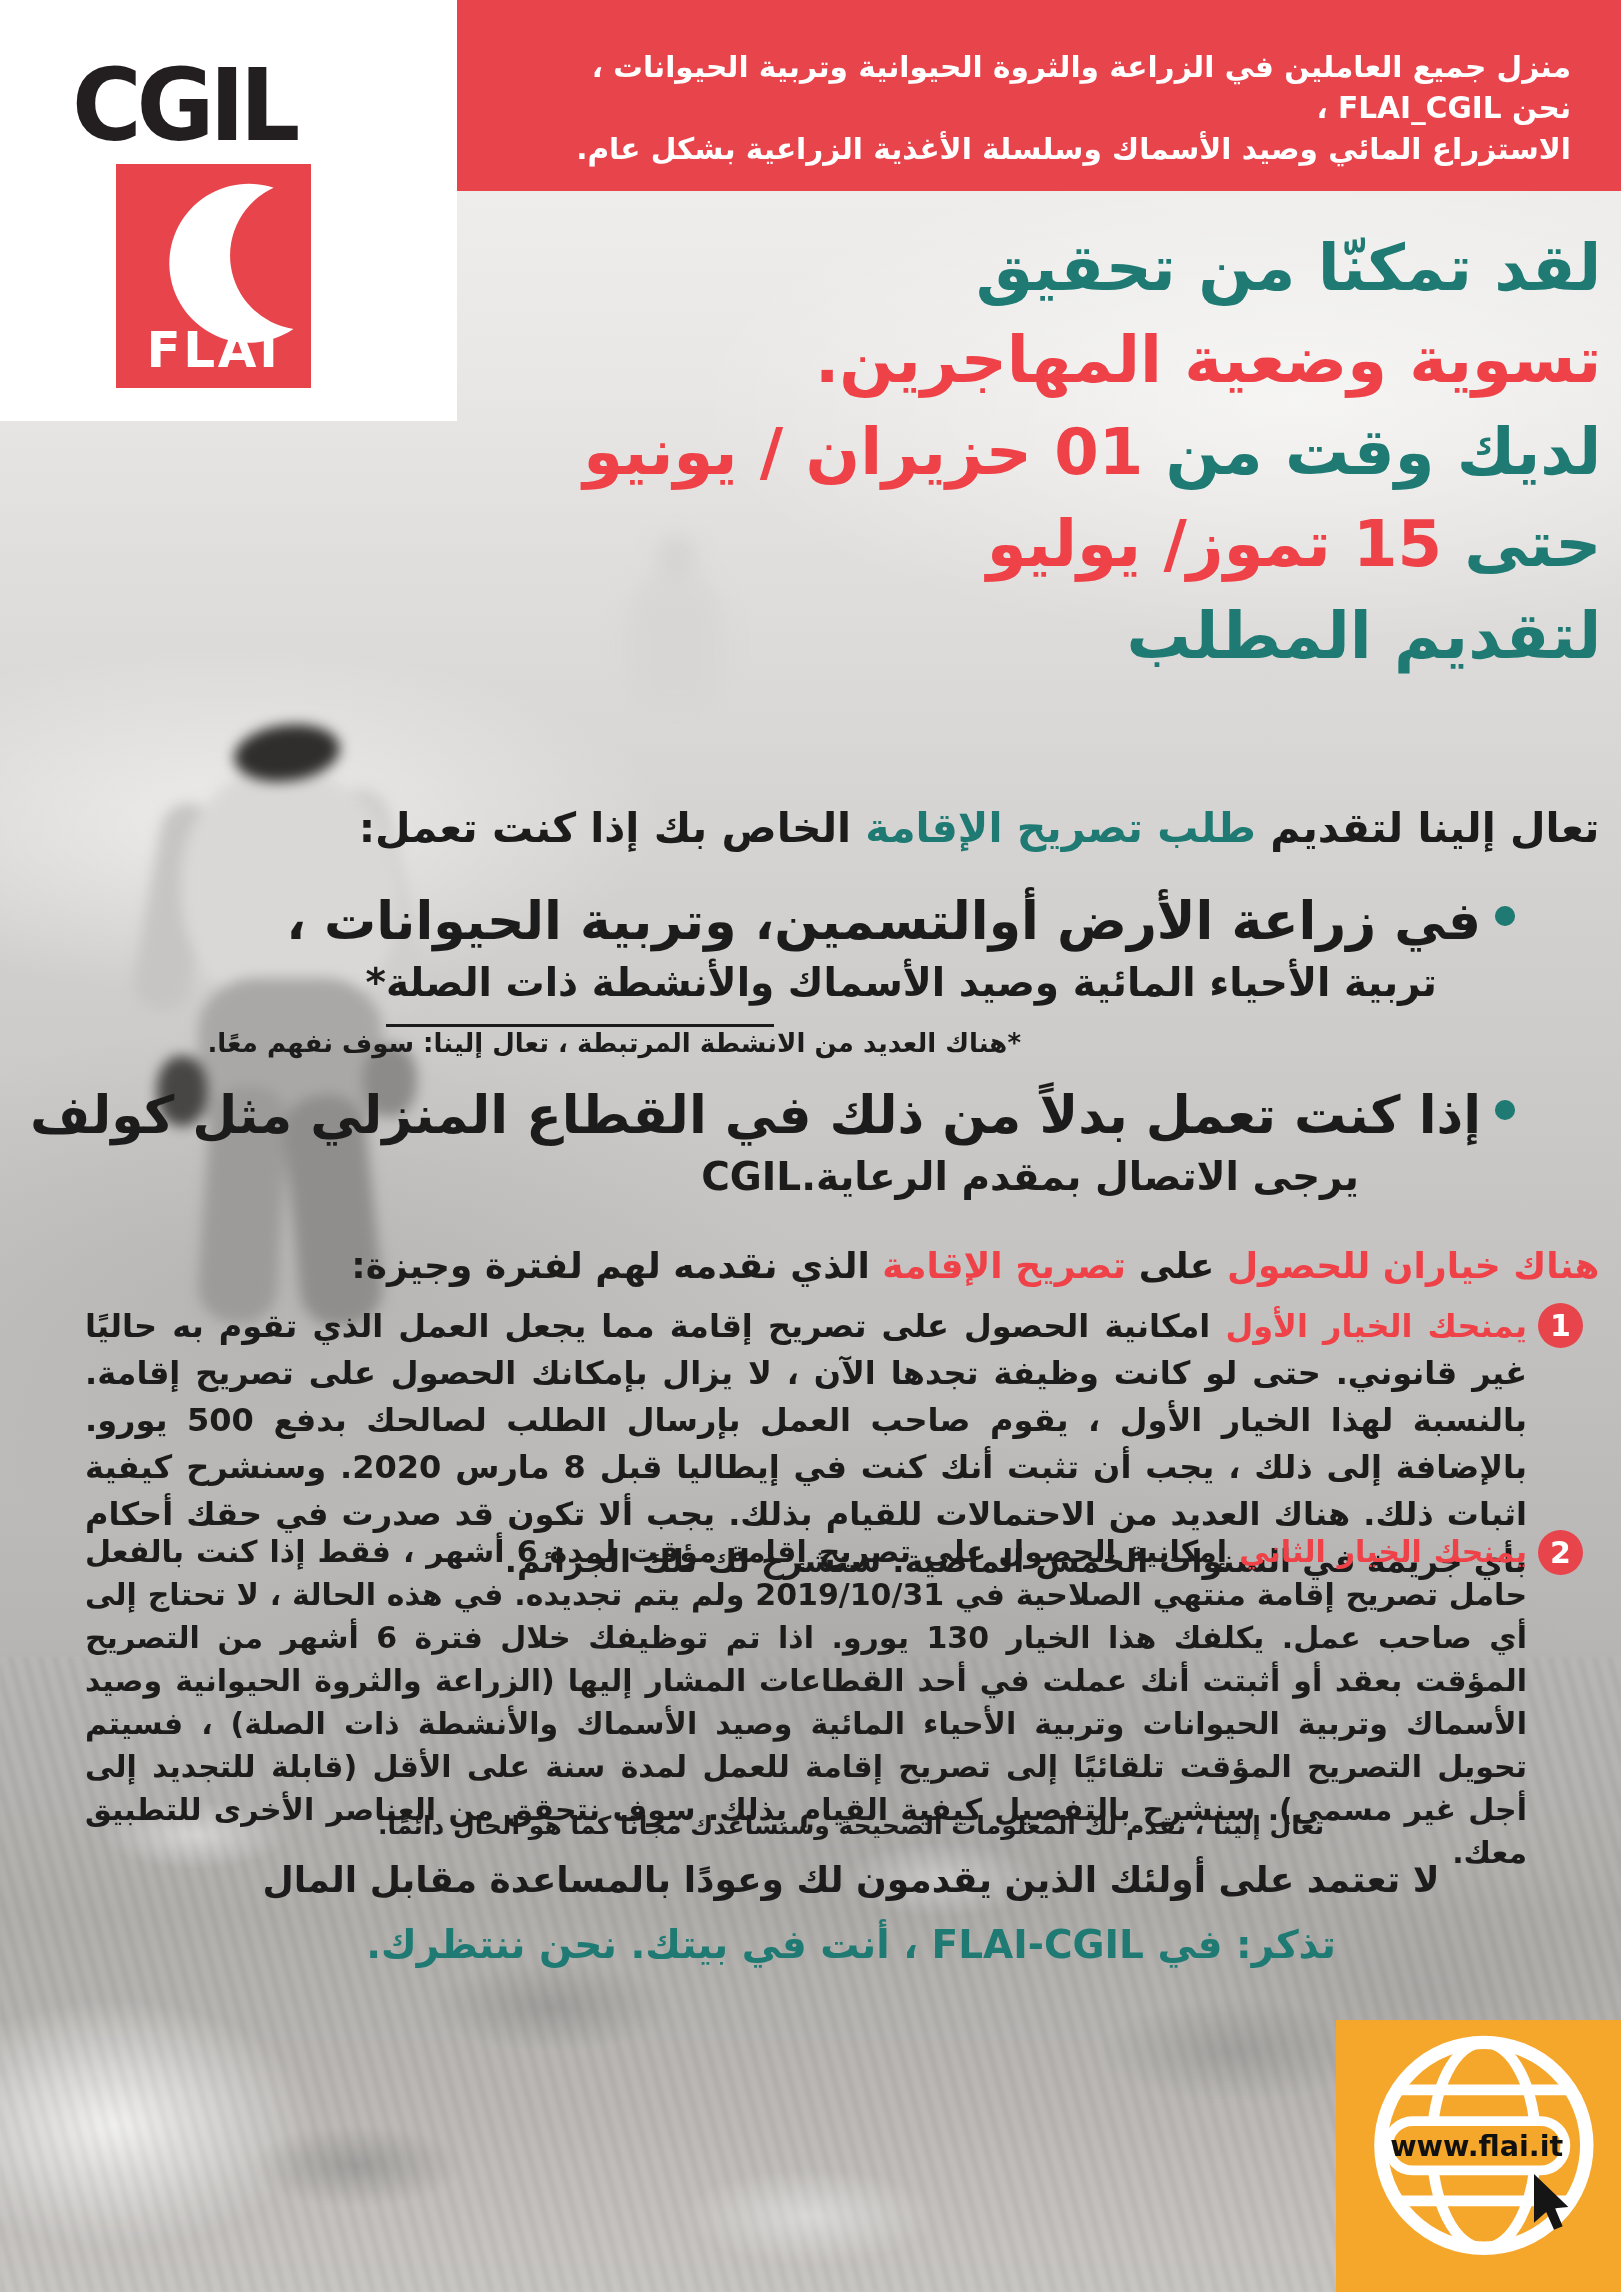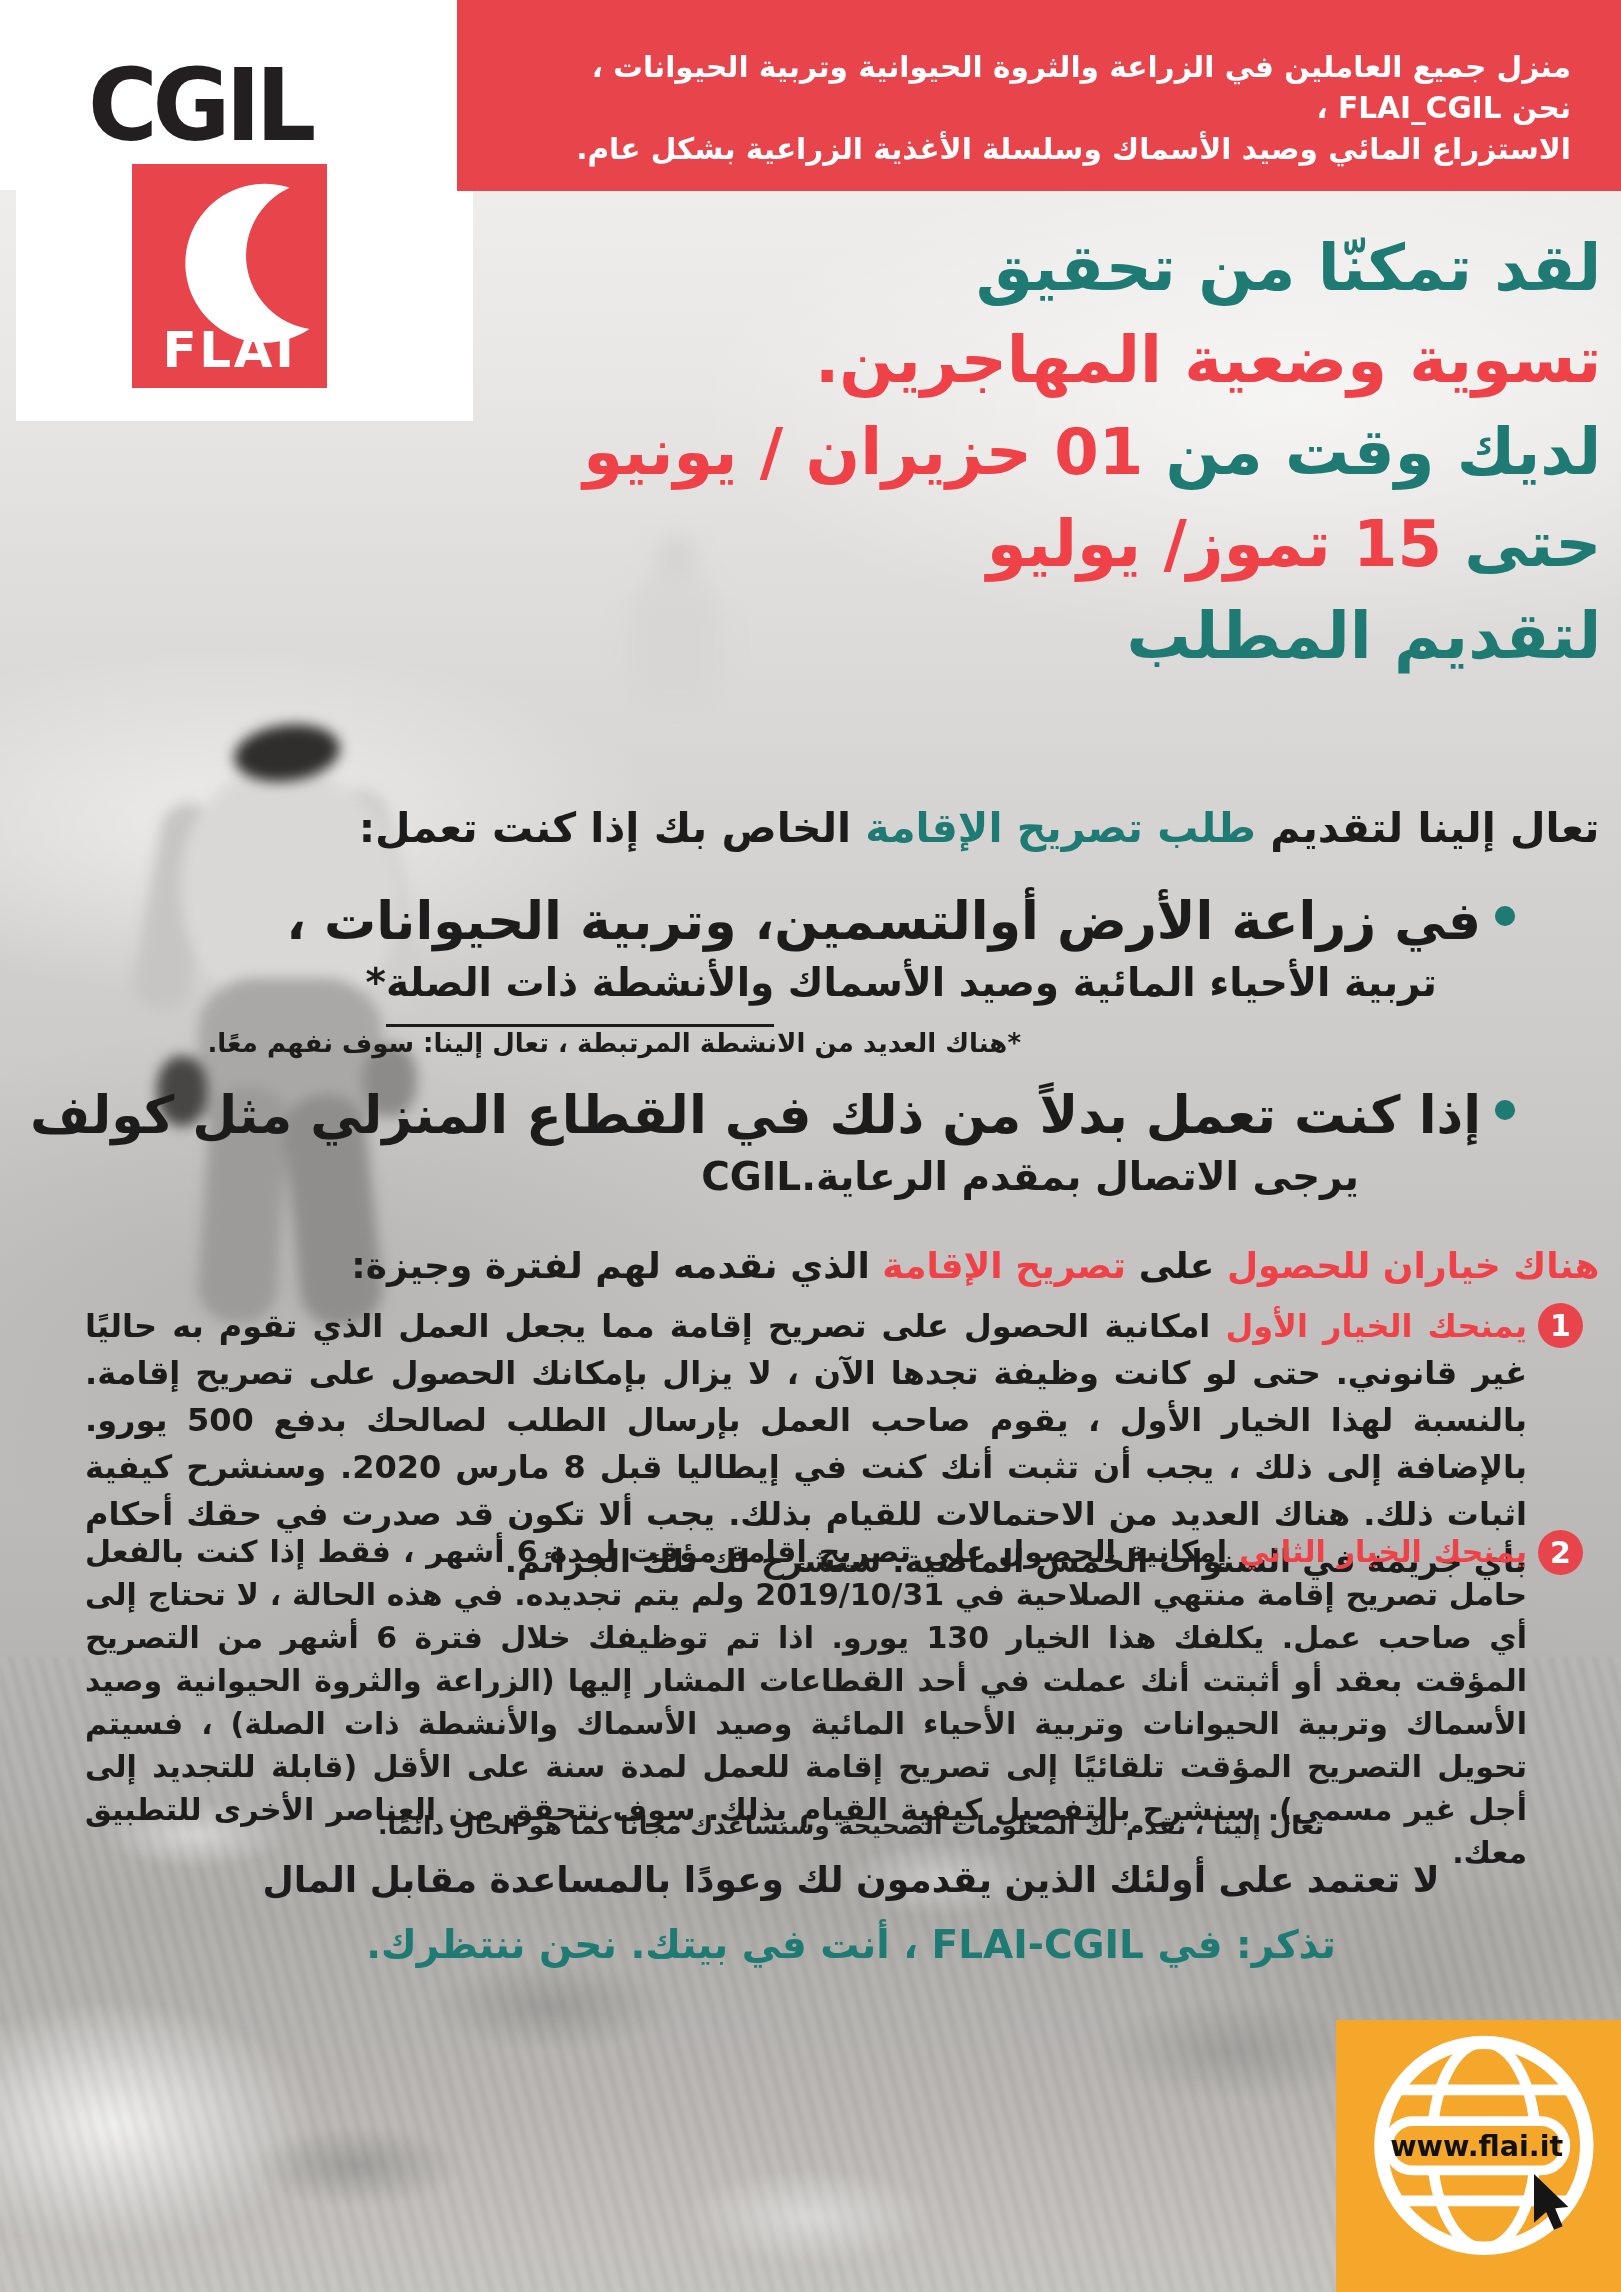--- a/index.html
+++ b/index.html
@@ -49,21 +49,21 @@
   .p-hand-r{left:229px;top:339px;width:54px;height:73px;background:#8c8b89;border-radius:46%;}
   .p-hip{left:64px;top:273px;width:184px;height:166px;background:#a9a8a6;border-radius:32%;}
   .p-leg-l{left:70px;top:381px;width:79px;height:237px;background:#9c9b99;border-radius:36px;transform:rotate(4deg);}
   .p-leg-r{left:158px;top:390px;width:82px;height:231px;background:#8f8e8c;border-radius:36px;transform:rotate(-6deg);}
   .ghost{position:absolute;left:618px;top:345px;width:121px;height:179px;filter:blur(10.7px);opacity:.85;}
   .ghost div{position:absolute;}
   .g-head{left:38px;top:0;width:41px;height:47px;background:#d3d2d0;border-radius:50%;}
   .g-body{left:7.2px;top:39px;width:100px;height:140px;background:#d7d6d4;border-radius:40% 40% 30% 30%;}
 
   
-  .logo-panel{position:absolute;left:0;top:0;width:457px;height:421px;background:#ffffff;margin-left:16px;}
+  .logo-panel{position:absolute;left:0;top:0;width:457px;height:421px;background:#ffffff;}
   .cgil-word{position:absolute;left:72px;top:47px;font-size:100px;font-weight:bold;color:#231f20;letter-spacing:-5.4px;transform:scaleX(.95);transform-origin:left top;direction:ltr;}
   .flai-box{position:absolute;left:116px;top:164px;width:195px;height:224px;background:var(--red);}
   .flai-swoosh{position:absolute;left:0;top:5.4px;}
   .flai-word{position:absolute;left:0;bottom:9px;width:100%;text-align:center;color:#fff;font-size:50px;font-weight:bold;letter-spacing:2.7px;direction:ltr;}
   .banner{position:absolute;left:457px;top:0;width:1164px;height:191px;background:var(--red);color:#fff;text-align:right;padding:47px 50px 0 0;box-sizing:border-box;font-weight:bold;font-size:29.6px;line-height:41px;}
 
   
   .headline{position:absolute;right:19.7px;top:222px;width:1254px;text-align:right;font-weight:bold;font-size:64px;line-height:92px;}
   .teal{color:var(--teal);}
   .red{color:var(--hred);}

